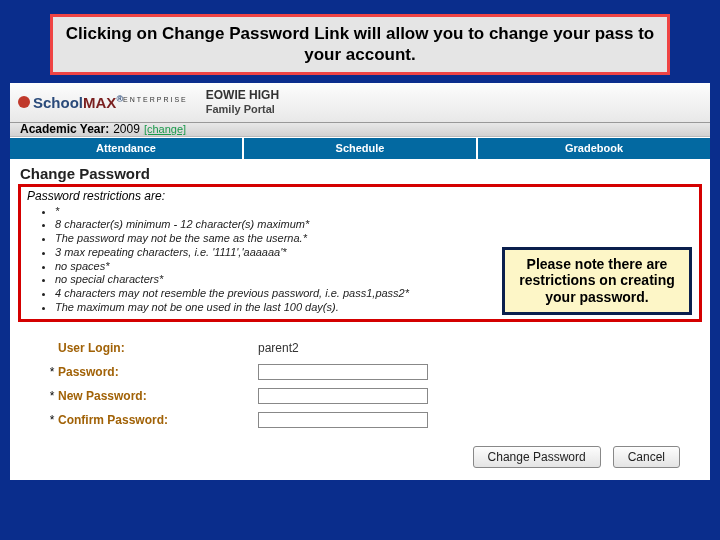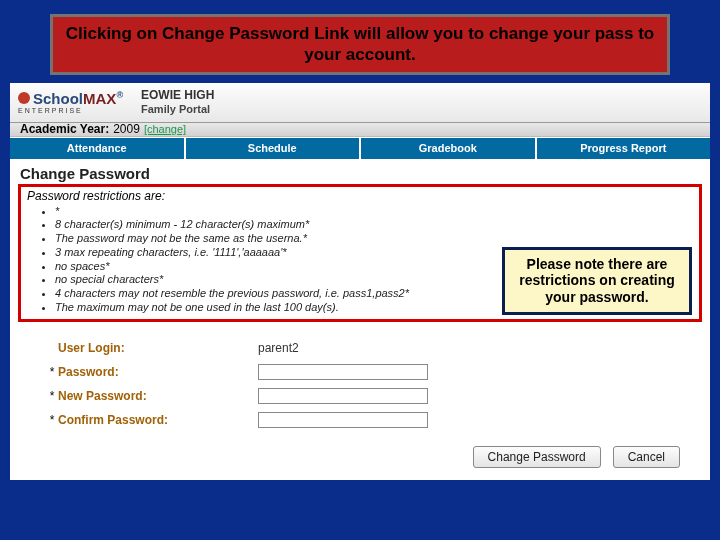--- a/index.html
+++ b/index.html
@@ -1,20 +1,20 @@
 <!DOCTYPE html>
 <html><head>
 <meta charset="utf-8">
 <style>
   * { box-sizing: border-box; margin: 0; padding: 0; }
   body { width: 720px; height: 540px; background: #0a2d8c; font-family: Arial, sans-serif; overflow: hidden; }
-  .top-callout { margin: 14px 50px 8px 50px; background: #b91c1c; border: 3px solid #737373; padding: 6px 10px; text-align: center; font-weight: bold; font-size: 17px; color: #000; line-height: 1.25; }
+  .top-callout { margin: 14px 50px 8px 50px; background: #e5e5e5; border: 3px solid #ef4444; padding: 6px 10px; text-align: center; font-weight: bold; font-size: 17px; color: #000; line-height: 1.25; }
   .app-frame { margin: 0 10px; background: #fff; }
   .header { display: flex; align-items: center; height: 40px; padding: 2px 8px; border-bottom: 1px solid #999; background: linear-gradient(#fdfdfd,#e8e8e8); }
-  .logo-wrap { display: flex; flex-direction: column; line-height: 1; }
+  .logo-wrap { display: flex; flex-direction: row; line-height: 1; }
   .logo-line { display:flex; align-items:center; }
   .logo-dot { width:12px; height:12px; border-radius:50%; background:#c0392b; margin-right:3px; display:inline-block; }
   .logo-main { font-weight: bold; color: #2a4a7a; font-size: 15px; }
   .logo-max { color:#7a1f1f; }
   .logo-reg { font-size:9px; vertical-align: super; }
   .logo-sub { font-size: 7px; letter-spacing: 2px; color:#333; margin-top:1px; }
   .header-right { margin-left: 18px; display:flex; flex-direction:column; line-height:1.1; }
   .school-name { font-size: 12px; color:#333; font-weight:bold; }
   .portal-label { font-size: 11px; color:#444; font-weight:bold; }
   .year-bar { background: linear-gradient(#e8e8e8,#d2d2d2); height: 14px; display:flex; align-items:center; padding: 0 10px; font-size: 12px; border-bottom:1px solid #bbb;}
@@ -65,21 +65,20 @@
   <div class="year-bar">
     <b>Academic Year:</b>
     <span>2009</span>
     <span class="change-link">[change]</span>
   </div>
 
   <div class="tabs">
     <div class="tab">Attendance</div>
     <div class="tab">Schedule</div>
     <div class="tab">Gradebook</div>
-    <div class="tab">Progress Report</div>
   </div>
 
   <div class="page-title">Change Password</div>
 
   <div class="restrictions-box">
     <div class="restr-heading">Password restrictions are:</div>
     <ul class="restr-list">
       <li>*</li>
       <li>8 character(s) minimum - 12 character(s) maximum*</li>
       <li>The password may not be the same as the userna.*</li>

